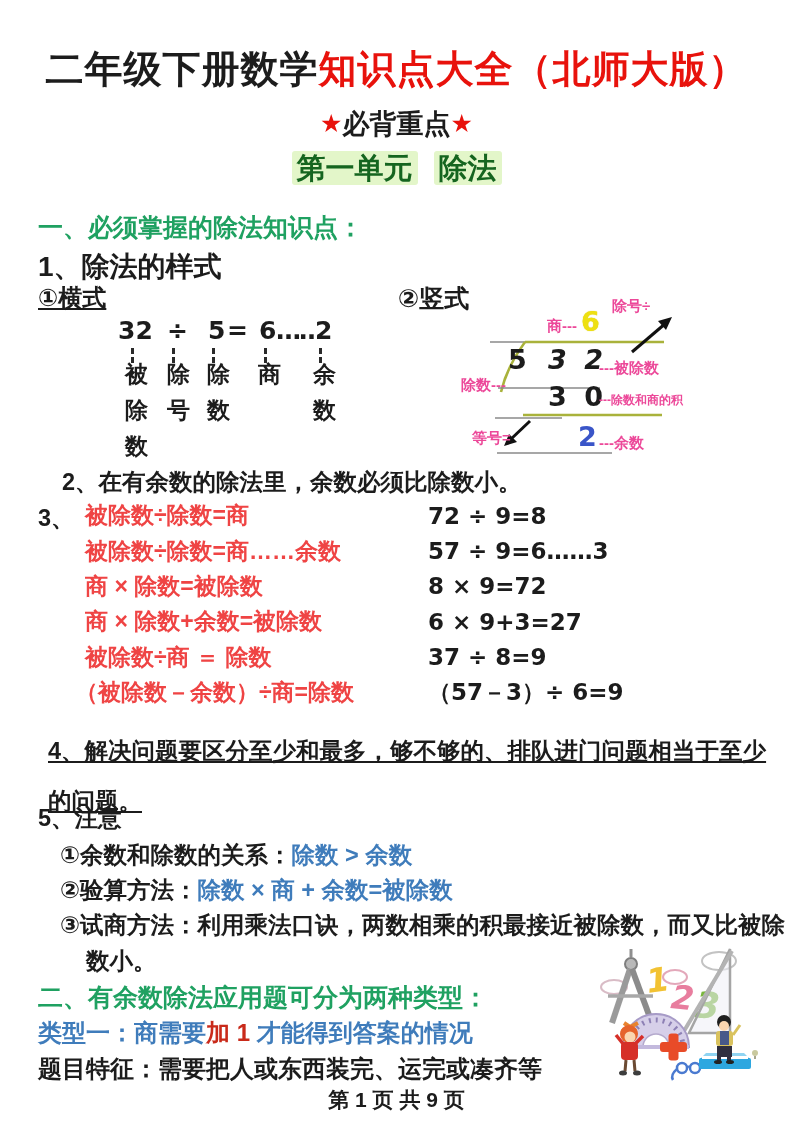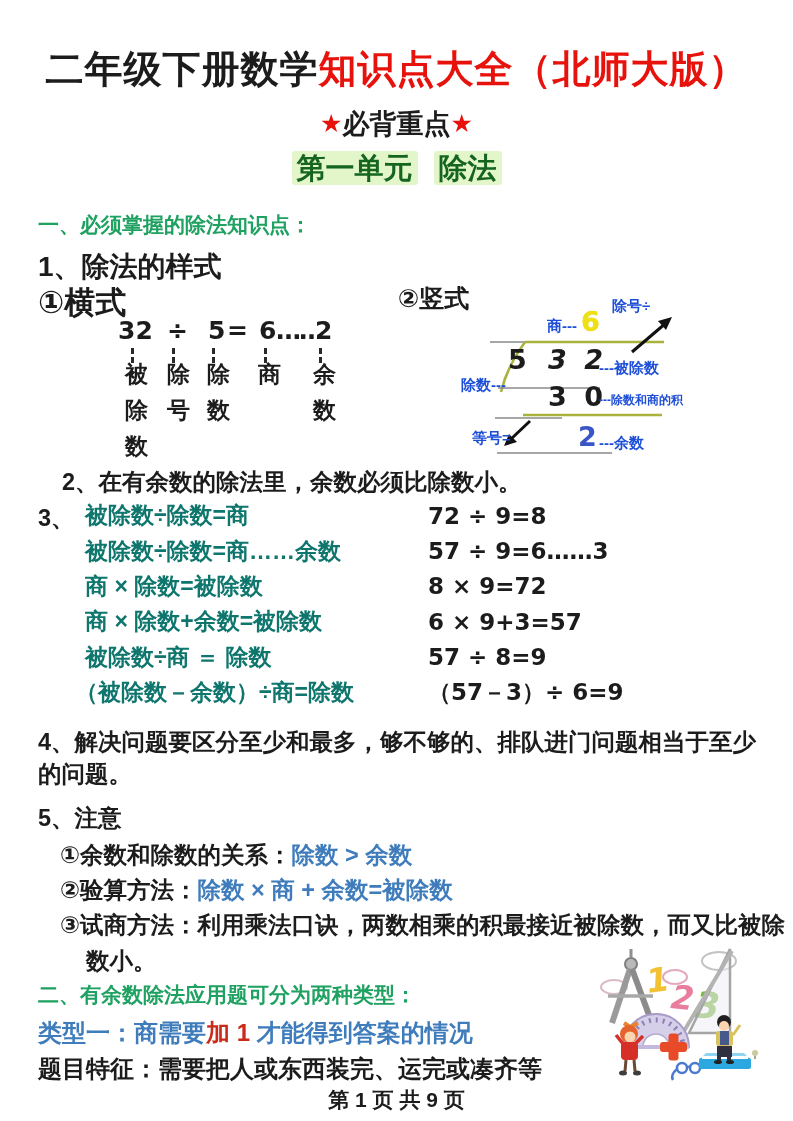--- a/index.html
+++ b/index.html
@@ -11,37 +11,37 @@
   .blue{color:#3f7cbb;}
   .dkred{color:#c92a1a;}
 
   .title{top:44px;font-size:38px;font-weight:800;letter-spacing:1px;white-space:nowrap;}
   .subtitle{top:106px;font-size:27px;font-weight:800;}
   .subtitle .star{font-size:25px;vertical-align:1px;}
   .unit{top:149px;font-size:29px;font-weight:800;}
   .unit .hl{background:#e3f6c9;color:#15651f;padding:1px 5px;border-radius:3px;}
   .unit .gap{display:inline-block;width:16px;}
 
-  .sec-h{font-size:21px;font-weight:800;color:#1fa161;}
+  .sec-h{font-size:25px;font-weight:800;color:#1fa161;}
   .body-t{font-size:23.5px;font-weight:600;}
 
   
   .eqd{position:absolute;font-size:25px;font-weight:700;font-family:"DejaVu Sans",sans-serif;}
   .dash{position:absolute;width:0;height:15px;border-left:3px dashed #2a2a2a;}
   .vstack{position:absolute;width:30px;font-size:23px;font-weight:700;line-height:36px;
           word-break:break-all;text-align:right;}
 
   
-  .vf-small{position:absolute;font-size:15px;font-weight:600;color:#1d4ed8;white-space:nowrap;}
+  .vf-small{position:absolute;font-size:15px;font-weight:600;color:#ec4899;white-space:nowrap;}
   .vf-dig{position:absolute;font-size:27px;font-weight:800;font-family:"DejaVu Sans",sans-serif;white-space:nowrap;}
 
   
   .rows{left:85px;top:498px;}
   .f-row{display:flex;height:35.4px;align-items:center;}
-  .f-row .f{width:343px;color:#0f766e;font-size:23px;font-weight:600;}
+  .f-row .f{width:343px;color:#ef4444;font-size:23px;font-weight:600;}
   .f-row .e{color:#1c1c1c;font-size:23px;font-weight:600;font-family:"DejaVu Sans",sans-serif;white-space:nowrap;}
 
   .note{font-size:23.5px;font-weight:600;line-height:35.2px;}
   .hang{padding-left:26px;text-indent:-26px;width:706px;}
   .footer{top:1086px;font-size:21px;font-weight:700;}
 </style>
 </head>
 <body>
 
 <div class="page">
@@ -55,21 +55,21 @@
   </div>
 
   <div class="abs center unit">
     <span class="hl">第一单元</span><span class="gap"></span><span class="hl">除法</span>
   </div>
 
   <div class="abs sec-h" style="left:38px;top:211px;">一、必须掌握的除法知识点：</div>
 
   <div class="abs body-t" style="left:38px;top:248px;font-size:28px;">1、除法的样式</div>
 
-  <div class="abs body-t" style="left:38px;top:282px;font-size:31px;">①横式</div>
+  <div class="abs body-t" style="left:38px;top:282px;font-size:24px;text-decoration:underline;">①横式</div>
   <div class="abs body-t" style="left:398px;top:282px;font-size:25px;">②竖式</div>
 
   <div class="abs">
     <span class="eqd" style="left:118px;top:316px;">32</span>
     <span class="eqd" style="left:167px;top:316px;">÷</span>
     <span class="eqd" style="left:208px;top:316px;">5</span>
     <span class="eqd" style="left:227px;top:316px;">=</span>
     <span class="eqd" style="left:259px;top:316px;">6</span>
     <span class="eqd" style="left:276px;top:316px;letter-spacing:-2px;">……</span>
     <span class="eqd" style="left:315px;top:316px;">2</span>
@@ -126,33 +126,33 @@
     <div class="f-row">
       <span class="f">被除数÷除数=商……余数</span>
       <span class="e">57 ÷ 9=6……3</span>
     </div>
     <div class="f-row">
       <span class="f">商 × 除数=被除数</span>
       <span class="e">8 × 9=72</span>
     </div>
     <div class="f-row">
       <span class="f">商 × 除数+余数=被除数</span>
-      <span class="e">6 × 9+3=57</span>
+      <span class="e">6 × 9+3=27</span>
     </div>
     <div class="f-row">
       <span class="f">被除数÷商 ＝ 除数</span>
-      <span class="e">57 ÷ 8=9</span>
+      <span class="e">37 ÷ 8=9</span>
     </div>
     <div class="f-row">
       <span class="f" style="margin-left:-10px;width:353px;">（被除数－余数）÷商=除数</span>
       <span class="e">（57－3）÷ 6=9</span>
     </div>
   </div>
 
-  <div class="abs body-t" style="left:38px;top:726px;width:727px;line-height:32px;">4、解决问题要区分至少和最多，够不够的、排队进门问题相当于至少的问题。</div>
+  <div class="abs body-t" style="left:48px;top:726px;width:727px;line-height:50px;text-decoration:underline;">4、解决问题要区分至少和最多，够不够的、排队进门问题相当于至少的问题。</div>
 
   <div class="abs body-t" style="left:38px;top:802px;">5、注意</div>
   <div class="abs" style="left:60px;top:838px;">
     <div class="note">
       <span>①余数和除数的关系：</span><span class="blue">除数 &gt; 余数</span>
     </div>
     <div class="note">
       <span>②验算方法：</span><span class="blue">除数 × 商 + 余数=被除数</span>
     </div>
     <div class="note hang">

